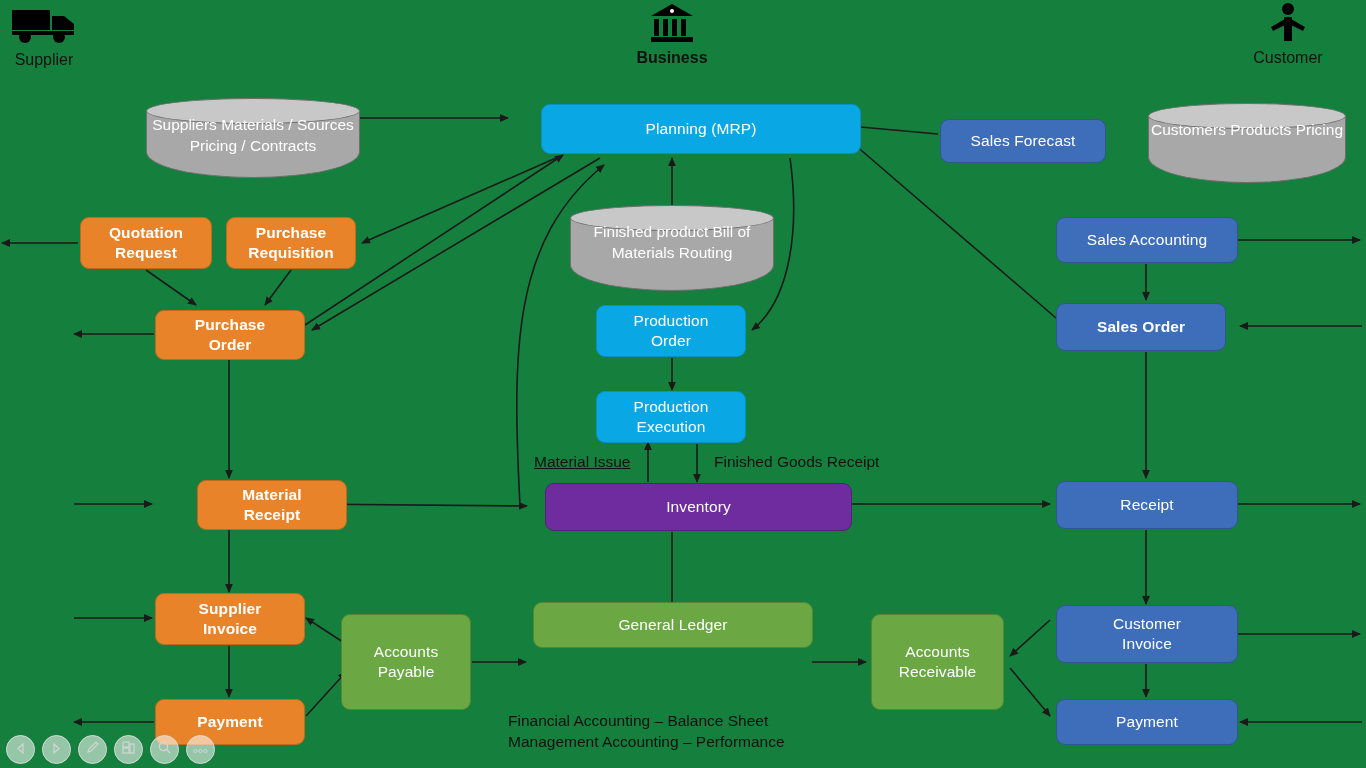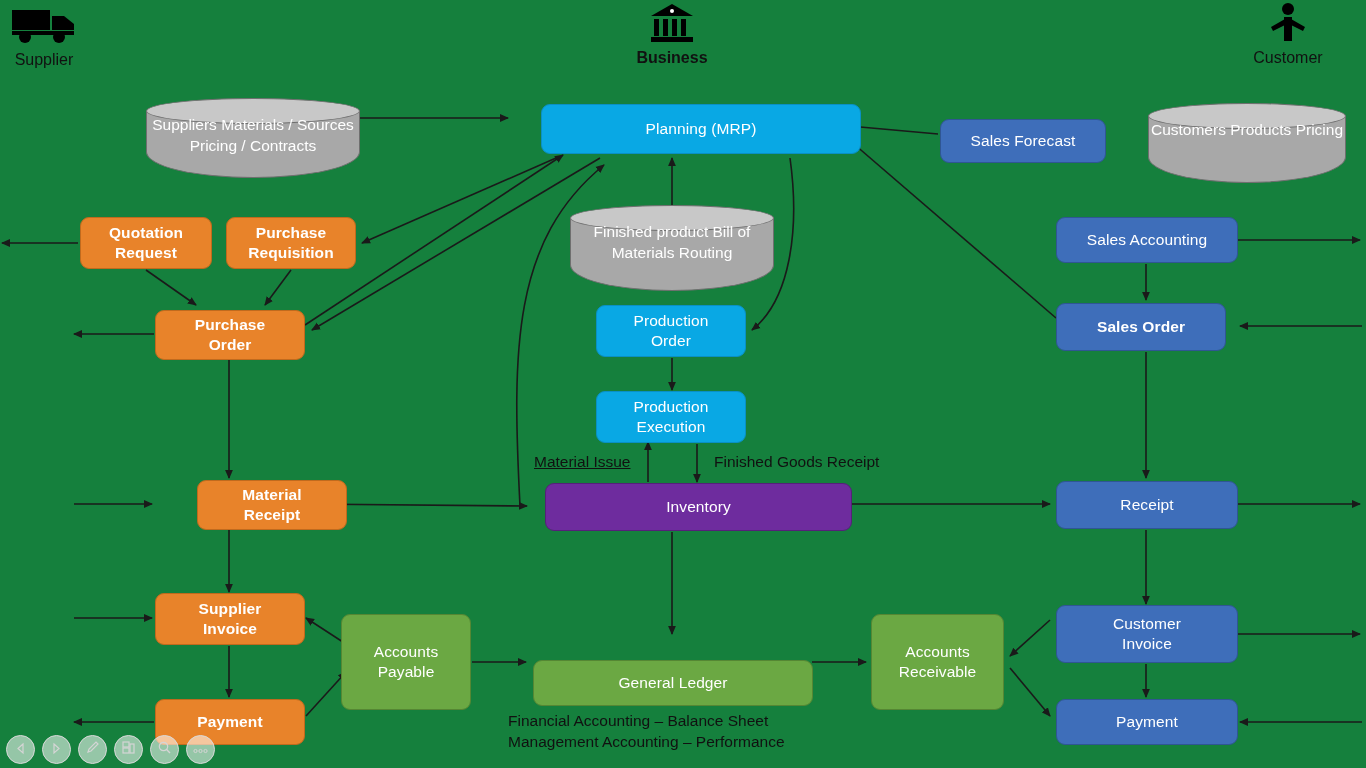--- a/index.html
+++ b/index.html
@@ -314,21 +314,21 @@
 
   <div class="node purple" style="left:539px; top:483px; width:307px; height:48px;margin-left:6px;">
     <span>Inventory</span>
   </div>
 
   <div class="node green" style="left:341px; top:614px; width:130px; height:96px; white-space:pre-line;">
     <span>Accounts
 Payable</span>
   </div>
 
-  <div class="node green" style="left:533px; top:660px; width:280px; height:46px;">
+  <div class="node green" style="left:533px; top:602px; width:280px; height:46px;">
     <span>General Ledger</span>
   </div>
 
   <div class="node green" style="left:871px; top:614px; width:133px; height:96px; white-space:pre-line;">
     <span>Accounts
 Receivable</span>
   </div>
 
   <div class="node blue" style="left:1056px; top:217px; width:182px; height:46px;">
     <span>Sales Accounting</span>

